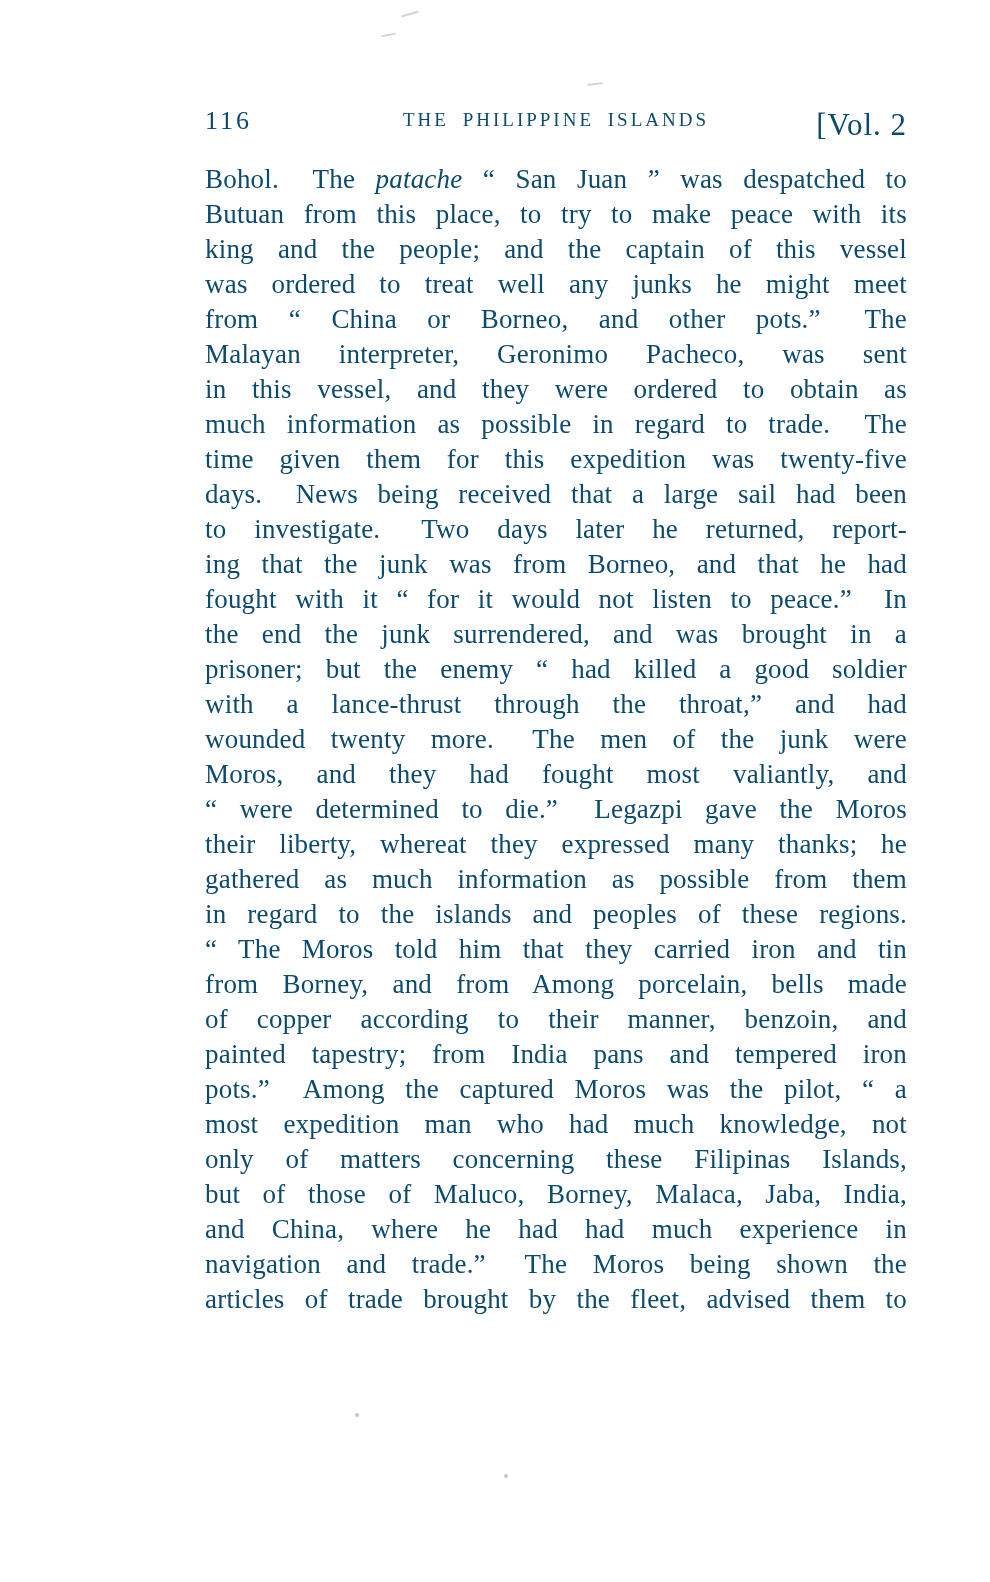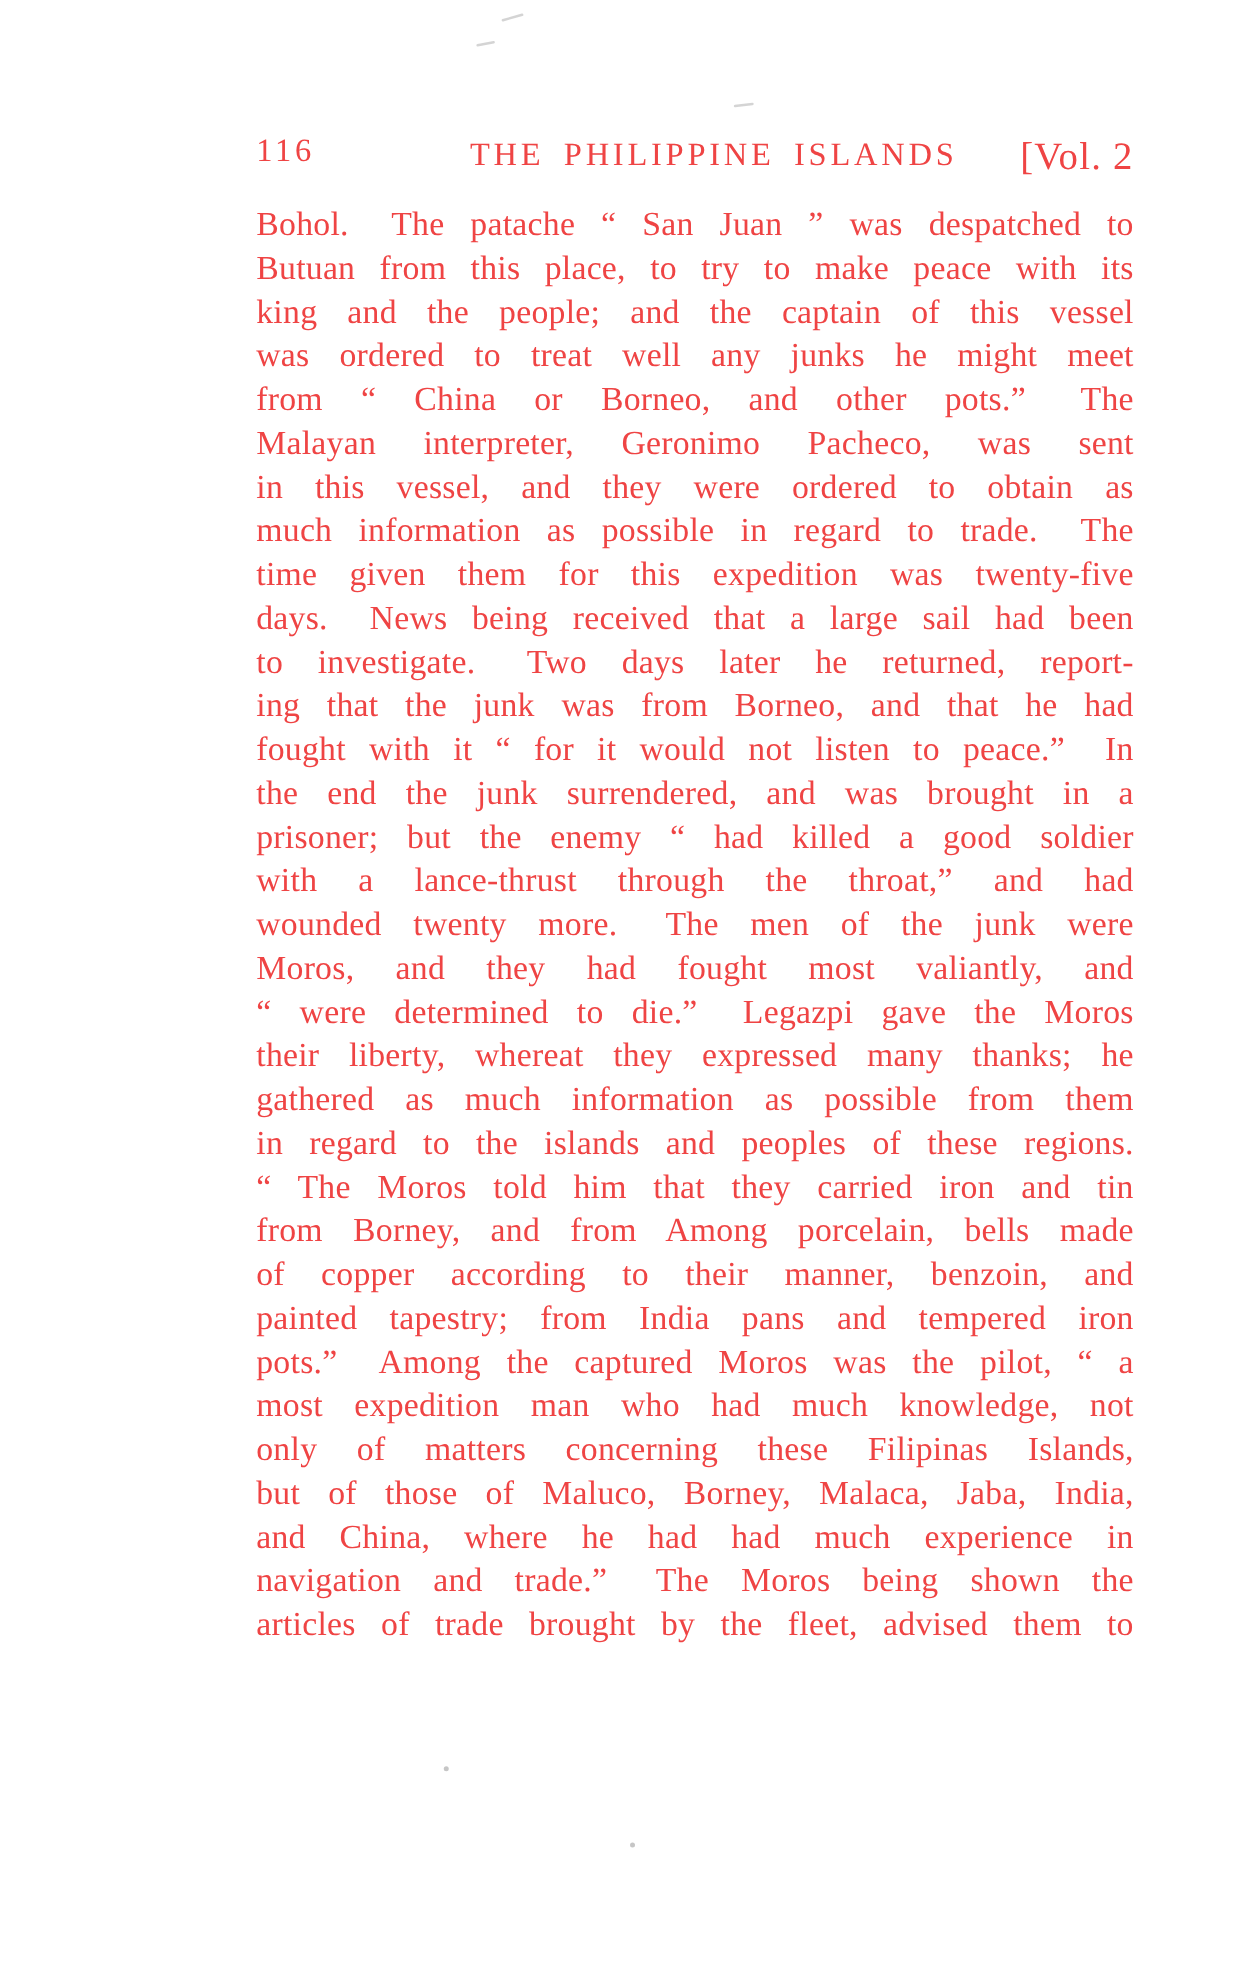--- a/index.html
+++ b/index.html
@@ -6,21 +6,21 @@
     margin: 0;
     padding: 0;
     background: #ffffff;
   }
   .page {
     position: relative;
     width: 990px;
     height: 1582px;
     background: #ffffff;
     font-family: "Liberation Serif", serif;
-    color: #ef4444;
+    color: #0c4a6e;
     overflow: hidden;
   }
   .running-head {
     position: absolute;
     top: 105px;
     left: 205px;
     width: 702px;
     height: 36px;
   }
   .page-number {
@@ -28,25 +28,24 @@
     left: 0;
     top: 1px;
     font-size: 26px;
     letter-spacing: 3px;
   }
   .head-title {
     position: absolute;
     left: 50%;
     top: 4px;
     transform: translateX(-50%);
-    font-size: 26px;
+    font-size: 19px;
     letter-spacing: 3px;
     white-space: nowrap;
     word-spacing: 6px;
-    margin-left: 15px;
   }
   .volume {
     position: absolute;
     right: 0;
     top: 2px;
     font-size: 31px;
     letter-spacing: 1px;
   }
   .body-text {
     position: absolute;
@@ -57,21 +56,21 @@
   .line {
     height: 35px;
     line-height: 35px;
     font-size: 27px;
     text-align: justify;
     text-align-last: justify;
     text-justify: inter-word;
     letter-spacing: 0.2px;
     white-space: nowrap;
   }
-  .italic { }
+  .italic { font-style: italic; }
   .pencil-mark {
     position: absolute;
     background: #bdbdbd;
     opacity: 0.65;
     border-radius: 2px;
   }
   .speck {
     position: absolute;
     width: 4px;
     height: 4px;

